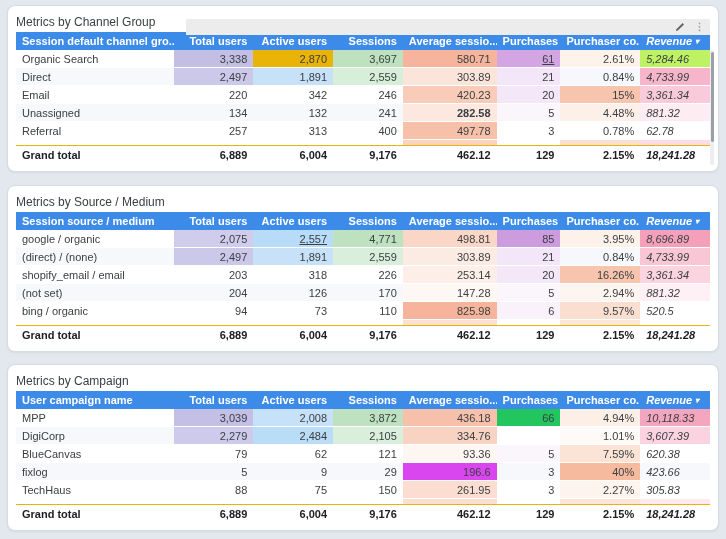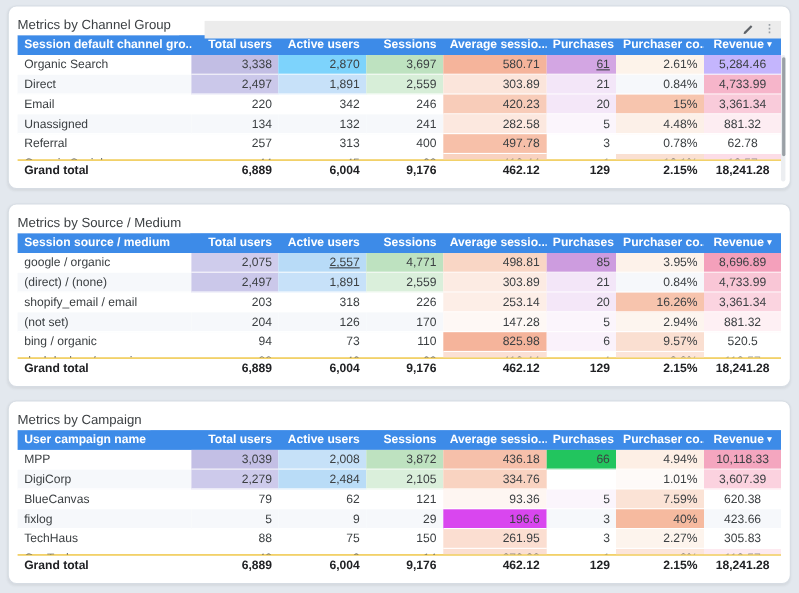--- a/index.html
+++ b/index.html
@@ -41,21 +41,21 @@
     box-sizing:border-box;padding:0 6px;font-size:11px;
     white-space:nowrap;overflow:hidden;color:#3c4043;
   }
   .c0{width:158px;text-align:left;}
   .c1{width:80px;text-align:right;}
   .c2{width:80px;text-align:right;}
   .c3{width:70px;text-align:right;}
   .c4{width:94px;text-align:right;}
   .c5{width:64px;text-align:right;}
   .c6{width:80px;text-align:right;}
-  .c7{width:70px;text-align:center;}
+  .c7{width:70px;text-align:left;font-style:italic;}
   .data-row .cell{border-bottom:1px solid #ffffff;}
   .row-even .cell{background:#f6f8fb;}
   .heat{
     background-image:radial-gradient(rgba(255,255,255,.45) 1px, transparent 1px);
     background-size:4px 4px;
   }
   .clip-row{height:5px;overflow:hidden;}
   .total-row{height:20px;line-height:19px;border-top:1px solid #eab308;}
   .total-row .cell{font-weight:bold;color:#202124;}
   .sort-arrow{font-size:8px;margin-left:3px;vertical-align:1px;}
@@ -83,26 +83,26 @@
         <span class="cell c3"><span>Sessions</span></span>
         <span class="cell c4"><span>Average sessio...</span></span>
         <span class="cell c5"><span>Purchases</span></span>
         <span class="cell c6"><span>Purchaser co...</span></span>
         <span class="cell c7"><span>Revenue</span><span class="sort-arrow">▾</span></span>
       </div>
     <div class="rows">
         <div class="trow data-row">
           <span class="cell c0">Organic Search</span>
           <span class="cell c1 heat" style="background: rgb(194, 190, 228);">3,338</span>
-          <span class="cell c2 heat" style="background: #7dd3fc;">2,870</span>
+          <span class="cell c2 heat" style="background: #eab308;">2,870</span>
           <span class="cell c3 heat" style="background: rgb(190, 226, 192);">3,697</span>
           <span class="cell c4 heat" style="background: rgb(245, 180, 155);">580.71</span>
           <span class="cell c5 heat" style="background: rgb(211, 166, 227); text-decoration: underline;">61</span>
           <span class="cell c6 heat" style="background: rgb(253, 243, 234);">2.61%</span>
-          <span class="cell c7 heat" style="background: #c4b5fd;">5,284.46</span>
+          <span class="cell c7 heat" style="background: #bef264;">5,284.46</span>
         </div>
         <div class="trow data-row row-even">
           <span class="cell c0">Direct</span>
           <span class="cell c1 heat" style="background: rgb(203, 200, 234);">2,497</span>
           <span class="cell c2 heat" style="background: rgb(199, 225, 249);">1,891</span>
           <span class="cell c3 heat" style="background: rgb(215, 238, 216);">2,559</span>
           <span class="cell c4 heat" style="background: rgb(251, 229, 219);">303.89</span>
           <span class="cell c5 heat" style="background: rgb(243, 230, 248);">21</span>
           <span class="cell c6">0.84%</span>
           <span class="cell c7 heat" style="background: rgb(246, 181, 202);">4,733.99</span>
@@ -115,21 +115,21 @@
           <span class="cell c4 heat" style="background: rgb(248, 204, 185);">420.23</span>
           <span class="cell c5 heat" style="background: rgb(244, 231, 248);">20</span>
           <span class="cell c6 heat" style="background: rgb(247, 197, 174);">15%</span>
           <span class="cell c7 heat" style="background: rgb(249, 203, 218);">3,361.34</span>
         </div>
         <div class="trow data-row row-even">
           <span class="cell c0">Unassigned</span>
           <span class="cell c1">134</span>
           <span class="cell c2">132</span>
           <span class="cell c3">241</span>
-          <span class="cell c4 heat" style="background: rgb(252, 232, 223);">282.58</span>
+          <span class="cell c4 heat" style="background: rgb(252, 232, 223); font-weight: bold;">282.58</span>
           <span class="cell c5 heat" style="background: rgb(251, 245, 252);">5</span>
           <span class="cell c6 heat" style="background: rgb(252, 240, 232);">4.48%</span>
           <span class="cell c7 heat" style="background: rgb(253, 237, 242);">881.32</span>
         </div>
         <div class="trow data-row">
           <span class="cell c0">Referral</span>
           <span class="cell c1">257</span>
           <span class="cell c2">313</span>
           <span class="cell c3">400</span>
           <span class="cell c4 heat" style="background: rgb(247, 192, 169);">497.78</span>

